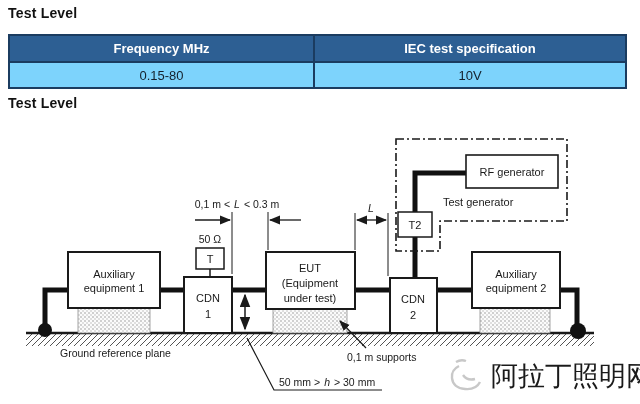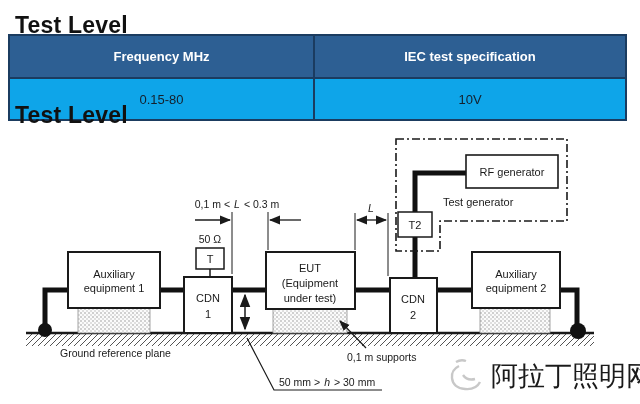--- a/index.html
+++ b/index.html
@@ -1,38 +1,38 @@
 <!DOCTYPE html>
 <html><head>
 <meta charset="utf-8">
 <style>
   html,body{margin:0;padding:0;background:#ffffff;}
   .canvas{
     position:relative;width:640px;height:404px;background:#ffffff;
     font-family:"Liberation Sans", sans-serif;overflow:hidden;
   }
   .section-heading{
-    position:absolute;margin:7px;font-size:23px;font-weight:bold;color:#111;
+    position:absolute;margin:0;font-size:14px;font-weight:bold;color:#111;
     letter-spacing:0.2px;
   }
   #heading-test-level{top:5px;left:8px;}
   #heading-test-setup{top:95px;left:8px;}
   table.level-table{
     position:absolute;top:34px;left:8px;width:617px;
     border-collapse:collapse;table-layout:fixed;
   }
   table.level-table th, table.level-table td{
     border:2px solid #1b3c60;text-align:center;vertical-align:middle;
-    font-size:13px;padding:8px;
+    font-size:13px;padding:0;
   }
   table.level-table th{
     background:#2d5f93;color:#ffffff;font-weight:bold;height:25px;
   }
   table.level-table td{
-    background:#0ea5e9;color:#14202c;height:24px;font-weight:normal;
+    background:#7dd3fc;color:#14202c;height:24px;font-weight:normal;
   }
   table.level-table col.c1{width:305px;}
   table.level-table col.c2{width:312px;}
   svg.diagram{position:absolute;left:0;top:0;width:640px;height:404px;}
   svg text{font-family:"Liberation Sans", sans-serif;fill:#1a1a1a;}
 </style>
 </head>
 <body>
 
 <div class="canvas">

